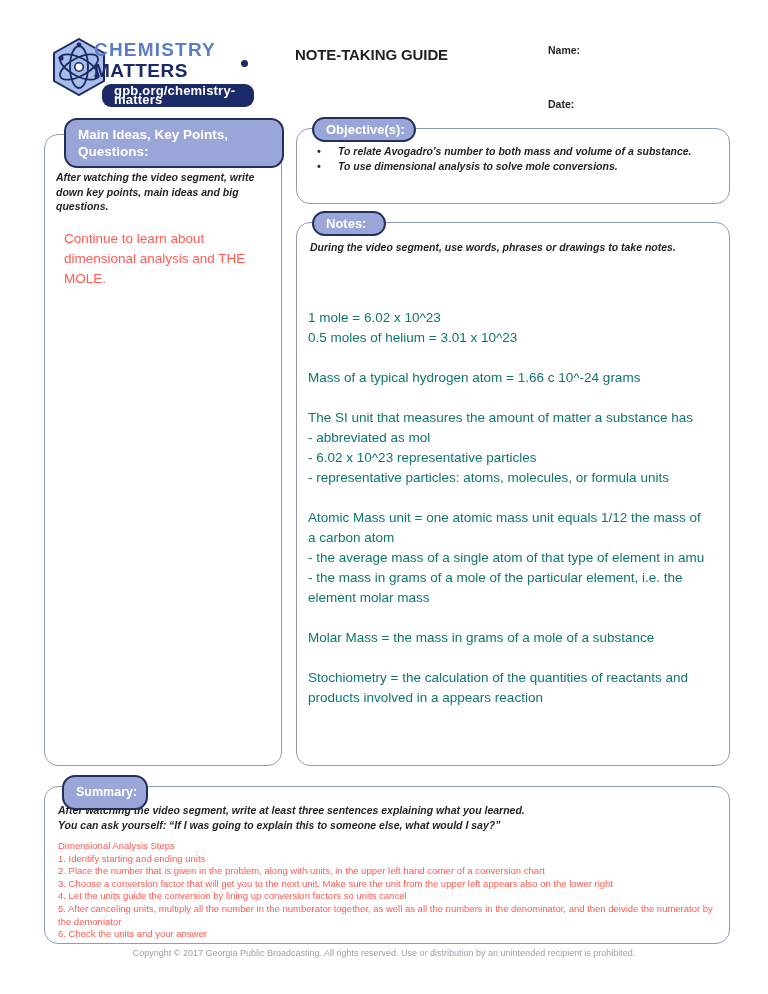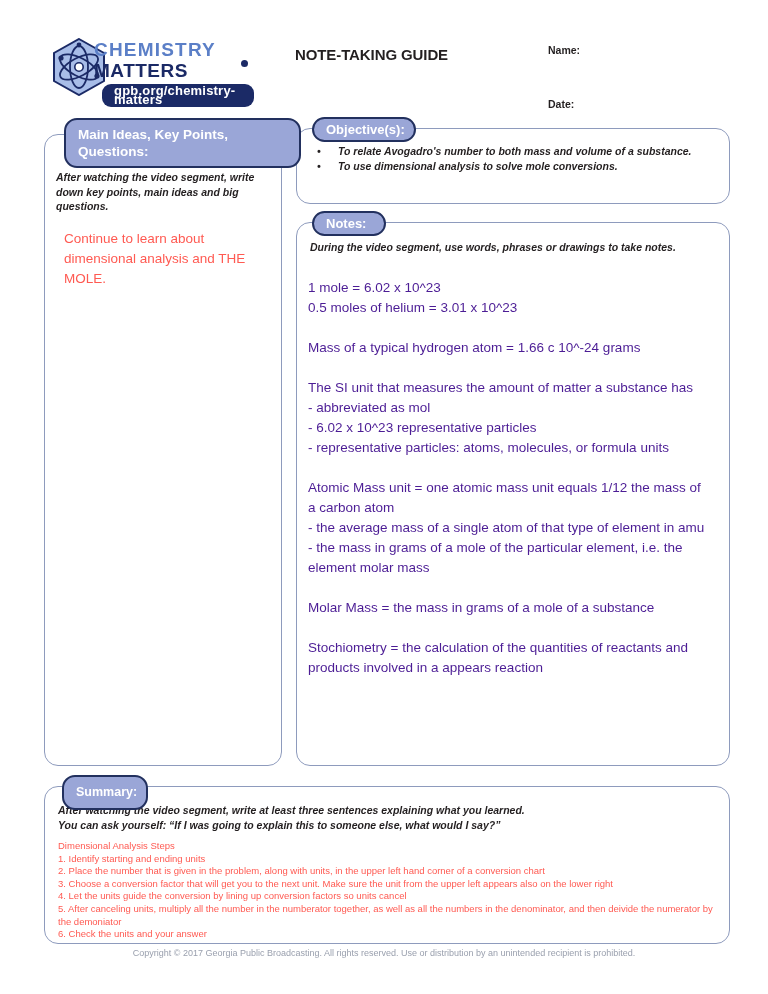--- a/index.html
+++ b/index.html
@@ -136,21 +136,21 @@
   
   #panel-main {
     left: 44px;
     top: 134px;
     width: 238px;
     height: 632px;
   }
   #tab-main {
     left: 64px;
     top: 118px;
-    width: 237px;
+    width: 220px;
     height: 50px;
     font-size: 13.5px;
   }
   .main-instr {
     position: absolute;
     left: 56px;
     top: 170px;
     width: 214px;
     font-size: 10.5px;
     font-style: italic;
@@ -225,23 +225,23 @@
     width: 412px;
     font-size: 10.5px;
     font-style: italic;
     font-weight: bold;
     line-height: 14px;
     color: #231f20;
   }
   .notes-body {
     position: absolute;
     left: 308px;
-    top: 278px;
+    top: 308px;
     width: 404px;
-    color: #4c1d95;
+    color: #0f766e;
     font-size: 13.5px;
     line-height: 20px;
   }
   .notes-body p { margin: 0 0 20px 0; }
   .notes-body p:last-child { margin-bottom: 0; }
 
   
   #panel-summary {
     left: 44px;
     top: 786px;

